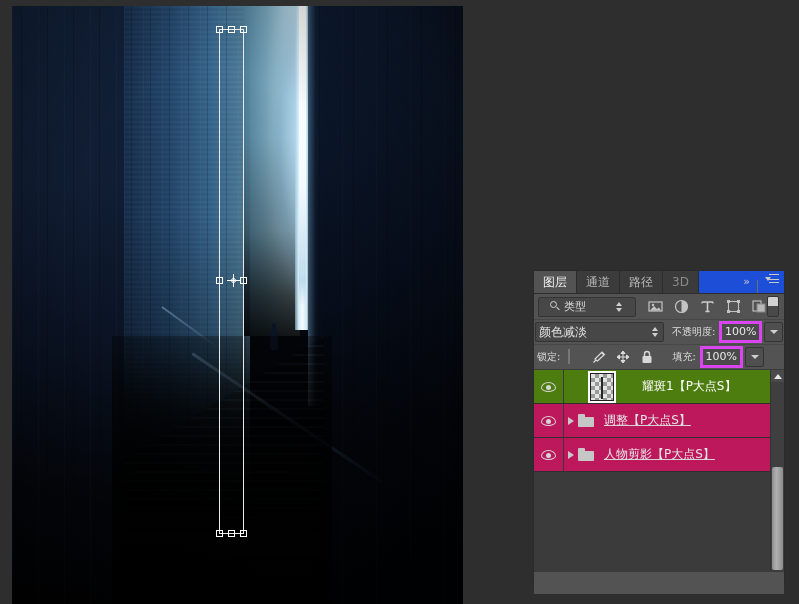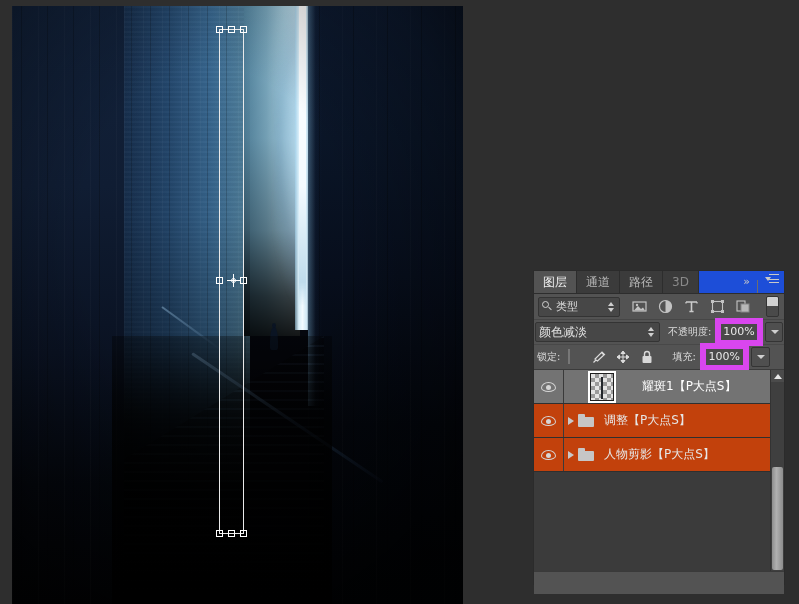--- a/index.html
+++ b/index.html
@@ -258,21 +258,21 @@
     background: #535353;
     border-bottom: 1px solid #464646;
   }
   .filter-select {
     display: flex; align-items: center;
     height: 18px;
     min-width: 74px;
     background: #474747;
     border: 1px solid #343434;
     border-radius: 2px;
-    padding: 0 3px;
+    padding: 0 11px;
     color: #dcdcdc;
     font-size: 11px;
   }
   .mag-icon {
     position: relative; width: 11px; height: 11px; margin-right: 3px; flex: none;
   }
   .mag-icon b {
     position: absolute; left: 0; top: 0; width: 7px; height: 7px;
     border: 1px solid #d2d2d2; border-radius: 50%; box-sizing: border-box;
   }
@@ -311,21 +311,21 @@
   .blend-select {
     display: flex; align-items: center;
     width: 122px; height: 18px;
     background: #474747; border: 1px solid #343434; border-radius: 2px;
     padding: 0 3px; color: #e2e2e2; font-size: 12px;
   }
   .blend-select .lbl { flex: 1; white-space: nowrap; }
   .row-label { margin-left: 8px; color: #dcdcdc; font-size: 10px; white-space: nowrap; }
   .num-field {
     width: 37px; height: 16px; line-height: 16px;
-    background: #4a4a4a; border: 6px solid #d946ef;
+    background: #4a4a4a; border: 3px solid #d946ef;
     color: #e8e8e8; font-size: 11px; text-align: center;
     margin-left: 4px;
   }
   .num-drop {
     width: 17px; height: 18px; margin-left: 2px;
     background: #4f4f4f; border: 1px solid #343434; border-radius: 2px;
     position: relative;
   }
   .num-drop::after {
     content: ""; position: absolute; left: 5px; top: 7px;
@@ -352,22 +352,22 @@
     background: #3b3b3b;
     overflow: hidden;
   }
   .layer-row {
     display: flex; align-items: center;
     height: 33px;
     border-bottom: 1px solid #2f2f2f;
     background: #474747;
     padding-left: 0;
   }
-  .layer-row.group { background: #c2410c; }
-  .layer-row.selected { background: #737373; gap: 20px; }
+  .layer-row.group { background: #be185d; text-decoration: underline; }
+  .layer-row.selected { background: #4d7c0f; gap: 20px; }
   .eye-cell {
     width: 29px; height: 33px; display: flex; align-items: center; justify-content: center;
     border-right: 1px solid #3a3a3a; flex: none;
   }
   .eye {
     width: 15px; height: 10px;
     border-radius: 50% / 60% 60% 40% 40%;
     border: 1.4px solid #d6d6d6;
     position: relative;
     box-sizing: border-box;

